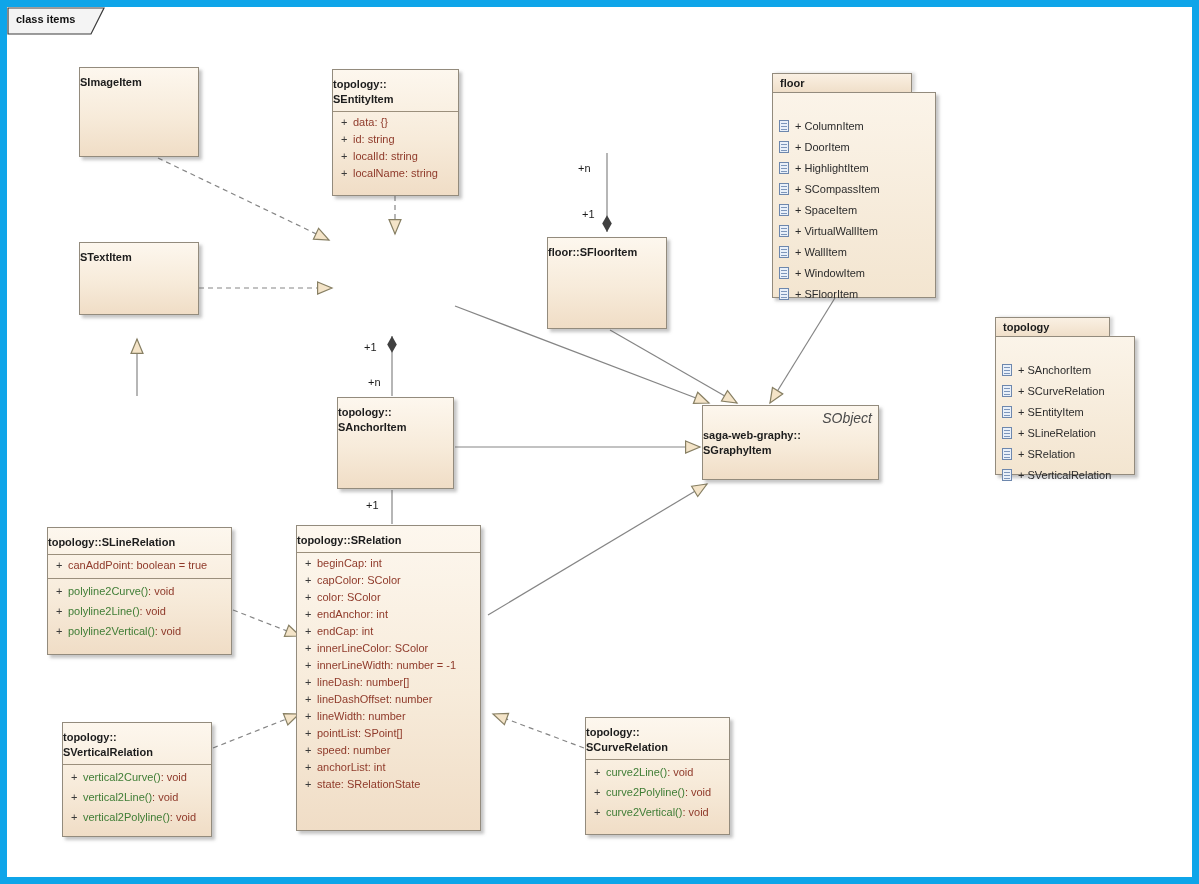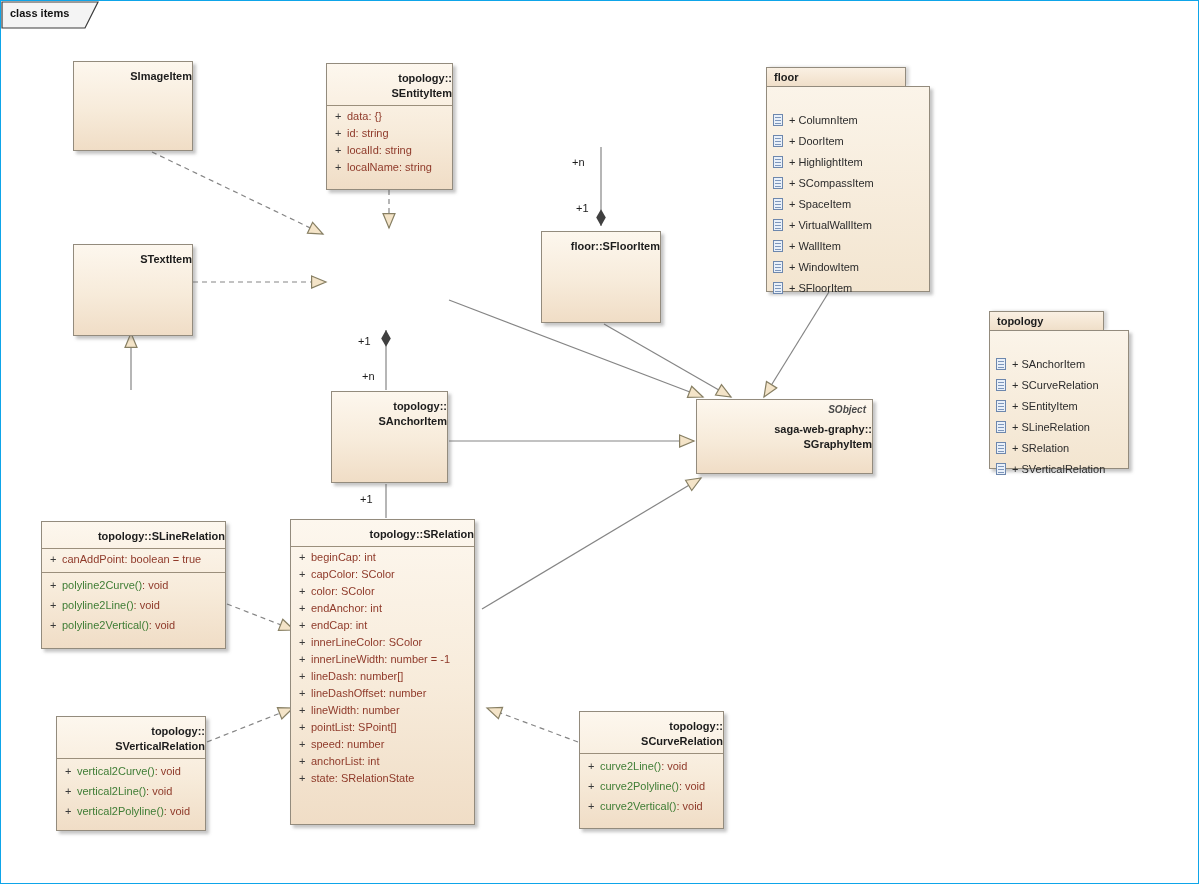--- a/index.html
+++ b/index.html
@@ -1,22 +1,22 @@
 <!DOCTYPE html>
 <html><head>
 <meta charset="utf-8">
 <style>
   *{box-sizing:border-box;margin:0;padding:0}
   body{margin:0;background:#fff;font-family:"Liberation Sans",sans-serif}
-  .canvas{position:relative;width:1199px;height:884px;background:#fff;border:1px solid #0ea5e9;overflow:hidden}
+  .canvas{position:relative;width:1199px;height:884px;background:#fff;border:7px solid #0ea5e9;overflow:hidden}
   .overlay{position:absolute;left:0;top:0;pointer-events:none}
   .cls{position:absolute;background:linear-gradient(180deg,#fdf7ee 0%,#f7ebda 55%,#f0ddc6 100%);
        border:1px solid #938b7d;box-shadow:3px 3px 3px rgba(90,90,90,.35);font-size:11px;color:#2b2b2b}
-  .cls-title{padding-top:7px;text-align:right;font-weight:bold;line-height:15px;color:#1c1c1c}
-  .corner{position:absolute;top:4px;right:6px;font-style:italic;font-size:10px;color:#4a4a4a;font-weight:bold}
+  .cls-title{padding-top:7px;text-align:left;font-weight:bold;line-height:15px;color:#1c1c1c}
+  .corner{position:absolute;top:4px;right:6px;font-style:italic;font-size:14px;color:#4a4a4a;font-weight:normal}
   .vcenter{display:flex;flex-direction:column;justify-content:center}
   .vcenter .cls-title{padding-top:0}
   .sep{height:0;border-top:1px solid #9b8f7c;margin:4px 0 2px}
   .row{padding:0 4px 0 8px;white-space:nowrap;overflow:hidden}
   .row.attr{line-height:17px}
   .row.method{line-height:20px}
   .vis{color:#3a3a3a;display:inline-block;width:12px}
   .aname{color:#8f3a2a}
   .mname{color:#3f7d35}
   .mret{color:#8f3a2a}
@@ -83,21 +83,21 @@
       <div class="cls-title">
         <div>topology::</div>
         <div>SEntityItem</div>
       </div>
       <div class="sep"></div>
       <div class="row attr"><span class="vis">+</span><span class="aname">data: {}</span></div>
       <div class="row attr"><span class="vis">+</span><span class="aname">id: string</span></div>
       <div class="row attr"><span class="vis">+</span><span class="aname">localId: string</span></div>
       <div class="row attr"><span class="vis">+</span><span class="aname">localName: string</span></div>
     </div>
-  <div class="cls" style="left:72px;top:243px;width:120px;height:92px">
+  <div class="cls" style="left:72px;top:235px;width:120px;height:73px">
       <div class="cls-title">
         <div>STextItem</div>
       </div>
     </div>
   <div class="cls" style="left:540px;top:230px;width:120px;height:92px">
       <div class="cls-title">
         <div>floor::SFloorItem</div>
       </div>
     </div>
   <div class="cls" style="left:330px;top:390px;width:117px;height:92px">

